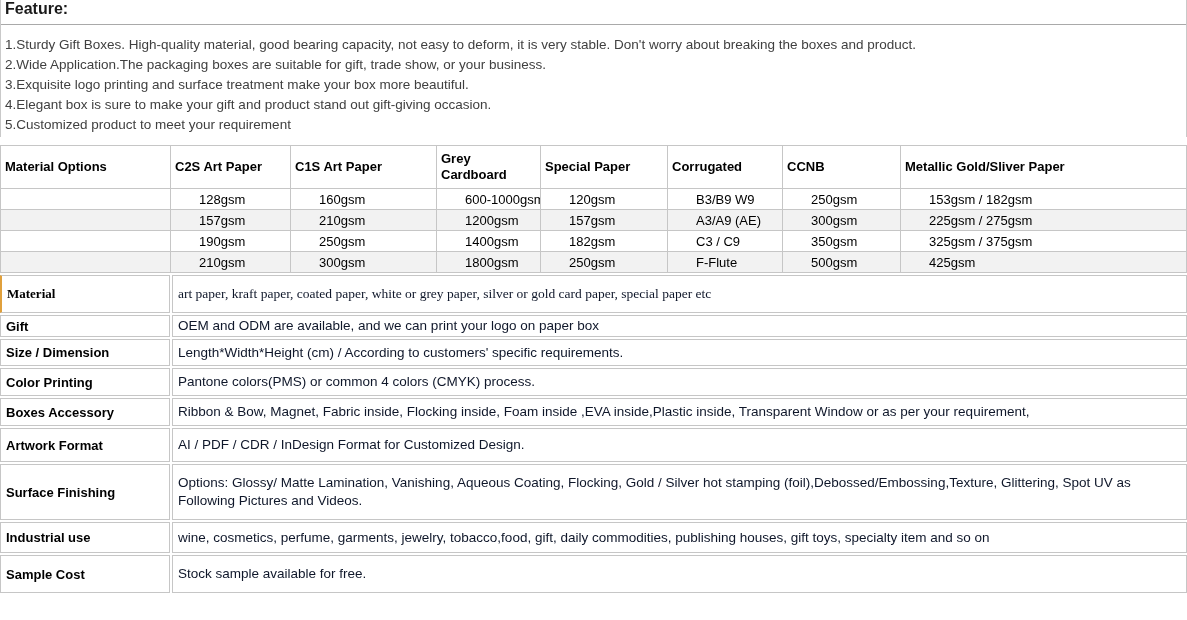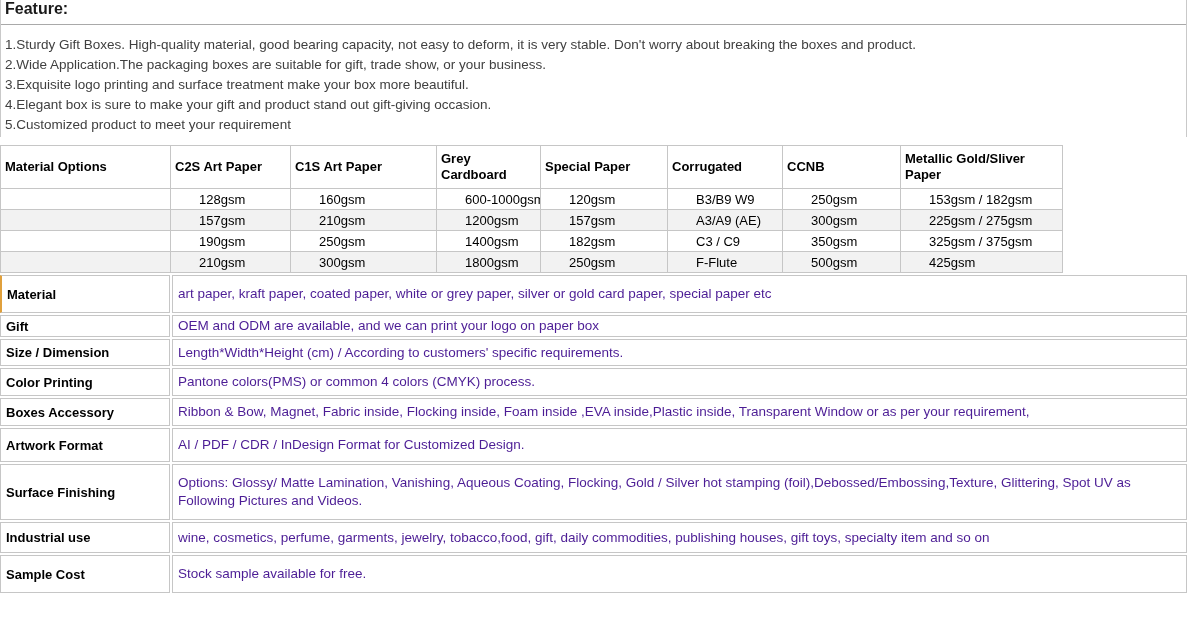--- a/index.html
+++ b/index.html
@@ -17,44 +17,44 @@
   .feature-block{border-left:1px solid #c9c9c9;border-right:1px solid #c9c9c9;}
   .feature-heading{
     padding:0 4px 6px;font-size:16px;font-weight:bold;color:#1a1a1a;
     border-bottom:1px solid #a9a9a9;background:#fff;
   }
   .feature-list{padding:10px 4px 2px;font-size:13.5px;color:#404040;line-height:20px;}
   .feature-item{white-space:nowrap;overflow:hidden;}
 
   table{border-spacing:0;}
   .materials-table{
-    width:1063px;margin-top:8px;border-collapse:collapse;
+    width:1187px;margin-top:8px;border-collapse:collapse;
     font-size:13px;table-layout:fixed;background:#fff;
   }
   .materials-table th,.materials-table td{
     border:1px solid var(--border,#c3c3c3);
     padding:1px 4px;text-align:left;overflow:hidden;
   }
   .materials-table th{
     font-weight:bold;height:40px;vertical-align:middle;line-height:16px;color:#000;
   }
   .materials-table td{height:18px;white-space:nowrap;padding-left:28px;}
   .materials-table tbody tr:nth-child(even){background:var(--alt-row,#F2F2F2);}
 
   .spec-table{
     width:1191px;margin-left:-2px;margin-top:0;
     border-collapse:separate;border-spacing:2px;table-layout:fixed;
   }
   .spec-table td{
     border:1px solid var(--border,#c9c9c9);background:#fff;
-    vertical-align:middle;padding:1px 5px;font-size:13.5px;color:#4c1d95;
+    vertical-align:middle;padding:1px 5px;font-size:13.5px;color:#0f172a;
   }
   .spec-table td.label{font-weight:bold;font-size:13px;color:#000;}
   .spec-table tr:first-child td.label{border-left:2px solid var(--accent,#E0A03C);}
-  .spec-table tr:nth-child(1) td{height:34px;}
+  .spec-table tr:nth-child(1) td{height:34px;font-family:Liberation Serif, serif;}
   .spec-table tr:nth-child(2) td{height:18px;}
   .spec-table tr:nth-child(3) td{height:23px;}
   .spec-table tr:nth-child(4) td{height:24px;}
   .spec-table tr:nth-child(5) td{height:24px;}
   .spec-table tr:nth-child(6) td{height:30px;}
   .spec-table tr:nth-child(7) td{height:52px;}
   .spec-table tr:nth-child(8) td{height:27px;margin-top:36px;}
   .spec-table tr:nth-child(9) td{height:34px;}
   .spec-table td.value{line-height:18px;}
 </style>

